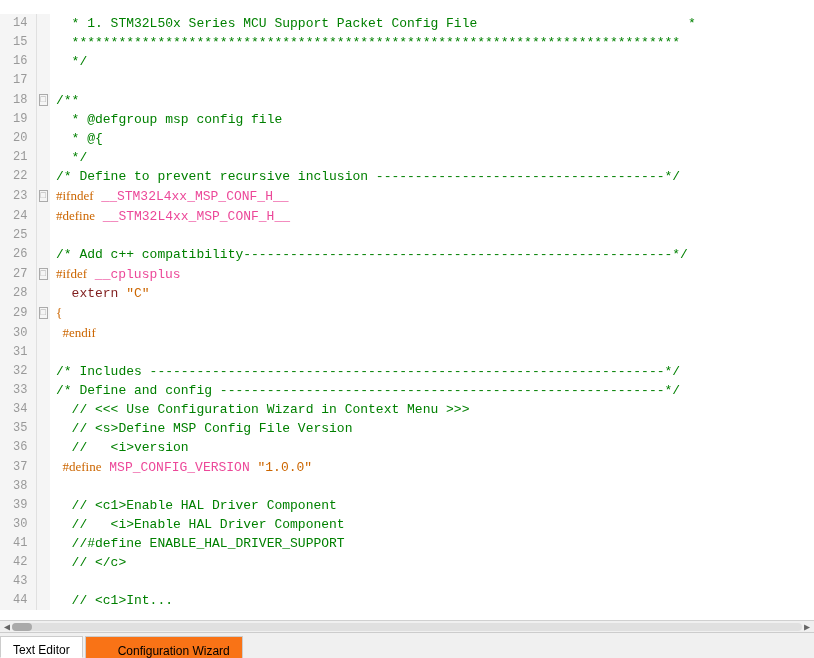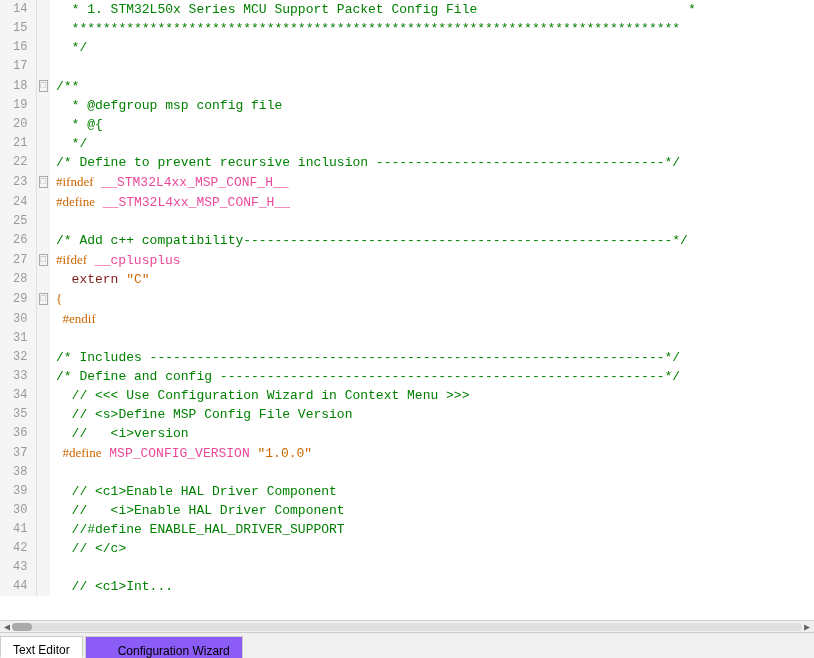--- a/index.html
+++ b/index.html
@@ -20,20 +20,21 @@
       background: #ffffff;
       display: flex;
       flex-direction: column;
     }
 
     .code-container {
       flex: 1;
       overflow: hidden;
       display: flex;
       flex-direction: column;
+      margin-top: 14px;
     }
 
     .code-lines {
       flex: 1;
       overflow: hidden;
     }
 
     table.code-table {
       border-collapse: collapse;
       width: 100%;
@@ -133,21 +134,21 @@
       color: #000000;
     }
 
     .tab-item.active {
       background: #ffffff;
       border-bottom: 1px solid #ffffff;
       z-index: 1;
     }
 
     .tab-item:not(.active) {
-      background: #8b5cf6;
+      background: #f97316;
       padding-left: 32px;
     }
   </style>
 </head>
 <body>
 
 <div class="editor-area">
   <div class="code-container">
     <div class="code-lines">
       <table class="code-table">

